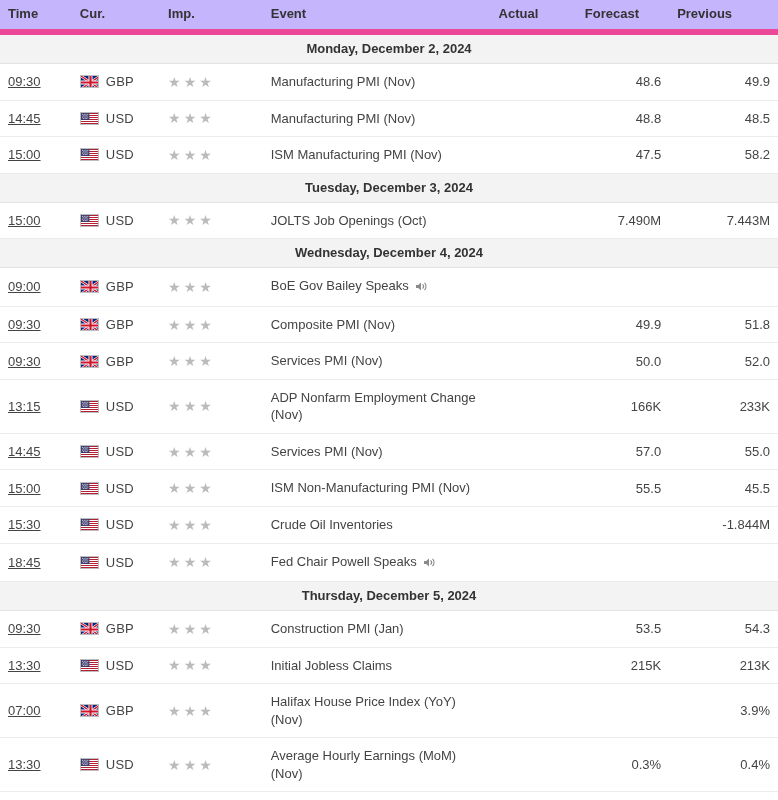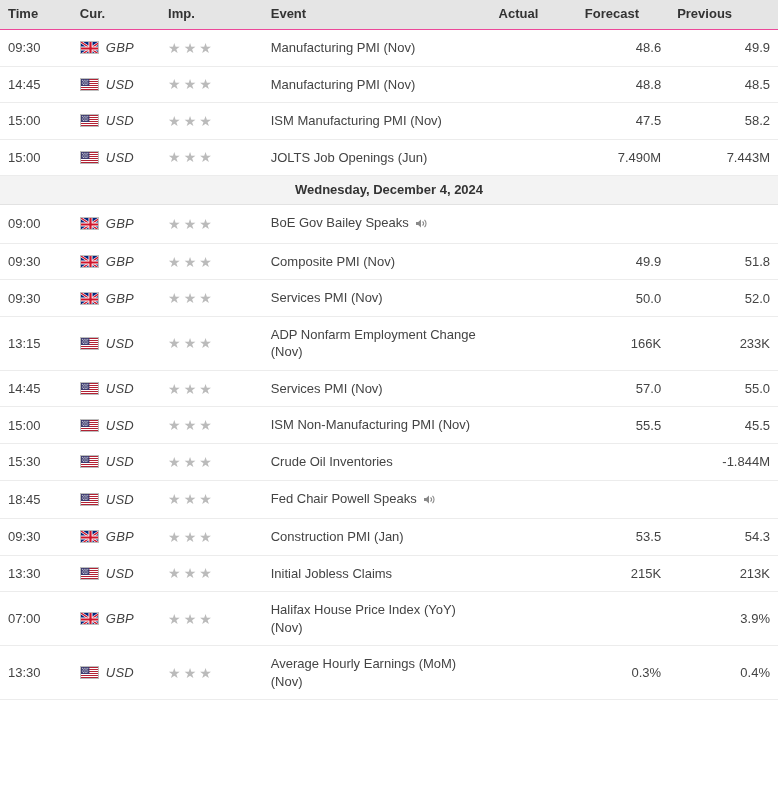--- a/index.html
+++ b/index.html
@@ -18,22 +18,22 @@
   table.calendar {
     width: 778px;
     border-collapse: collapse;
     font-size: 13px;
   }
   table.calendar thead th {
     font-weight: bold;
     font-size: 13px;
     color: #333333;
     padding: 6px 8px 8px 8px;
-    background: #e5e5e5;
-    border-bottom: 1px solid #ec4899;
+    background: #c4b5fd;
+    border-bottom: 6px solid #ec4899;
     text-align: left;
     white-space: nowrap;
   }
   th.col-time      { width: 70px;  padding-left: 10px; }
   th.col-cur       { width: 86px;  }
   th.col-imp       { width: 100px; }
   th.col-event     { width: 222px; }
   th.col-actual    { width: 84px;  text-align: right; margin-left: 44px; }
   th.col-forecast  { width: 90px;  text-align: right; }
   th.col-previous  { width: 106px; text-align: right; padding-right: 10px; }
@@ -50,40 +50,40 @@
   }
 
   tr.event-row td {
     border-bottom: 1px solid #ececec;
     padding: 9px 8px;
     vertical-align: middle;
     background: #ffffff;
     font-size: 13px;
     color: #444444;
   }
-  td.time      { padding-left: 10px; white-space: nowrap; }
+  td.time      { padding-left: 10px; white-space: nowrap; text-decoration: underline; }
   td.cur       { white-space: nowrap; }
   td.imp       { white-space: nowrap; }
   td.event     { color: #444444; line-height: 1.35; }
   td.actual,
   td.forecast  { text-align: right; white-space: nowrap; margin-top: 13px; }
   td.previous  { text-align: right; white-space: nowrap; padding-right: 10px; }
 
   .flag {
     display: inline-block;
     width: 19px;
     height: 13px;
     vertical-align: -2px;
     margin-right: 7px;
     border: 1px solid #bdbdbd;
     position: relative;
     overflow: hidden;
   }
   .flag svg { display: block; }
-  .cur-code { letter-spacing: 0.2px; font-style: italic; }
+  .cur-code { letter-spacing: 0.2px; }
 
   .stars { display: inline-block; letter-spacing: 3px; color: #bbbbbb; font-size: 14px; }
 
   .speaker {
     display: inline-block;
     margin-left: 6px;
     vertical-align: -2px;
   }
 </style>
 </head>
@@ -95,20 +95,23 @@
       <th class="col-time">Time</th>
       <th class="col-cur">Cur.</th>
       <th class="col-imp">Imp.</th>
       <th class="col-event">Event</th>
       <th class="col-actual">Actual</th>
       <th class="col-forecast">Forecast</th>
       <th class="col-previous">Previous</th>
     </tr>
   </thead>
   <tbody id="calendar-body">
+      <tr class="day-row">
+        <td colspan="7">Monday, December 2, 2024</td>
+      </tr>
       <tr class="event-row">
         <td class="time">09:30</td>
         <td class="cur"><span class="flag"><svg width="19" height="13" viewBox="0 0 19 13" xmlns="http://www.w3.org/2000/svg">
               <rect width="19" height="13" fill="#00247d"></rect>
               <path d="M0,0 L19,13 M19,0 L0,13" stroke="#ffffff" stroke-width="2.6"></path>
               <path d="M0,0 L19,13 M19,0 L0,13" stroke="#cf142b" stroke-width="1.3"></path>
               <path d="M9.5,0 V13 M0,6.5 H19" stroke="#ffffff" stroke-width="4"></path>
               <path d="M9.5,0 V13 M0,6.5 H19" stroke="#cf142b" stroke-width="2.2"></path>
             </svg></span><span class="cur-code">GBP</span></td>
         <td class="imp"><span class="stars">★★★</span></td>
@@ -184,20 +187,23 @@
                 <circle cx="4.1" cy="5.5" r="0.5"></circle>
                 <circle cx="5.9" cy="5.5" r="0.5"></circle>
               </g>
             </svg></span><span class="cur-code">USD</span></td>
         <td class="imp"><span class="stars">★★★</span></td>
         <td class="event"><span>ISM Manufacturing PMI (Nov)</span></td>
         <td class="actual"></td>
         <td class="forecast">47.5</td>
         <td class="previous">58.2</td>
       </tr>
+      <tr class="day-row">
+        <td colspan="7">Tuesday, December 3, 2024</td>
+      </tr>
       <tr class="event-row">
         <td class="time">15:00</td>
         <td class="cur"><span class="flag"><svg width="19" height="13" viewBox="0 0 19 13" xmlns="http://www.w3.org/2000/svg">
               <rect width="19" height="13" fill="#ffffff"></rect>
               <g fill="#b22234">
                 <rect y="0" width="19" height="1"></rect>
                 <rect y="2" width="19" height="1"></rect>
                 <rect y="4" width="19" height="1"></rect>
                 <rect y="6" width="19" height="1"></rect>
                 <rect y="8" width="19" height="1"></rect>
@@ -216,21 +222,21 @@
                 <circle cx="1.4" cy="4.1" r="0.5"></circle>
                 <circle cx="3.2" cy="4.1" r="0.5"></circle>
                 <circle cx="5.0" cy="4.1" r="0.5"></circle>
                 <circle cx="6.8" cy="4.1" r="0.5"></circle>
                 <circle cx="2.3" cy="5.5" r="0.5"></circle>
                 <circle cx="4.1" cy="5.5" r="0.5"></circle>
                 <circle cx="5.9" cy="5.5" r="0.5"></circle>
               </g>
             </svg></span><span class="cur-code">USD</span></td>
         <td class="imp"><span class="stars">★★★</span></td>
-        <td class="event"><span>JOLTS Job Openings (Jun)</span></td>
+        <td class="event"><span>JOLTS Job Openings (Oct)</span></td>
         <td class="actual"></td>
         <td class="forecast">7.490M</td>
         <td class="previous">7.443M</td>
       </tr>
       <tr class="day-row">
         <td colspan="7">Wednesday, December 4, 2024</td>
       </tr>
       <tr class="event-row">
         <td class="time">09:00</td>
         <td class="cur"><span class="flag"><svg width="19" height="13" viewBox="0 0 19 13" xmlns="http://www.w3.org/2000/svg">
@@ -462,20 +468,23 @@
         <td class="imp"><span class="stars">★★★</span></td>
         <td class="event"><span>Fed Chair Powell Speaks</span><span class="speaker"><svg width="13" height="11" viewBox="0 0 13 11" xmlns="http://www.w3.org/2000/svg">
               <path d="M1,4 H3.2 L6,1.4 V9.6 L3.2,7 H1 Z" fill="#8a8a8a"></path>
               <path d="M7.6,3.4 A3 3 0 0 1 7.6,7.6" stroke="#8a8a8a" stroke-width="1.1" fill="none"></path>
               <path d="M9.5,1.9 A5 5 0 0 1 9.5,9.1" stroke="#8a8a8a" stroke-width="1.1" fill="none"></path>
             </svg></span></td>
         <td class="actual"></td>
         <td class="forecast"></td>
         <td class="previous"></td>
       </tr>
+      <tr class="day-row">
+        <td colspan="7">Thursday, December 5, 2024</td>
+      </tr>
       <tr class="event-row">
         <td class="time">09:30</td>
         <td class="cur"><span class="flag"><svg width="19" height="13" viewBox="0 0 19 13" xmlns="http://www.w3.org/2000/svg">
               <rect width="19" height="13" fill="#00247d"></rect>
               <path d="M0,0 L19,13 M19,0 L0,13" stroke="#ffffff" stroke-width="2.6"></path>
               <path d="M0,0 L19,13 M19,0 L0,13" stroke="#cf142b" stroke-width="1.3"></path>
               <path d="M9.5,0 V13 M0,6.5 H19" stroke="#ffffff" stroke-width="4"></path>
               <path d="M9.5,0 V13 M0,6.5 H19" stroke="#cf142b" stroke-width="2.2"></path>
             </svg></span><span class="cur-code">GBP</span></td>
         <td class="imp"><span class="stars">★★★</span></td>

